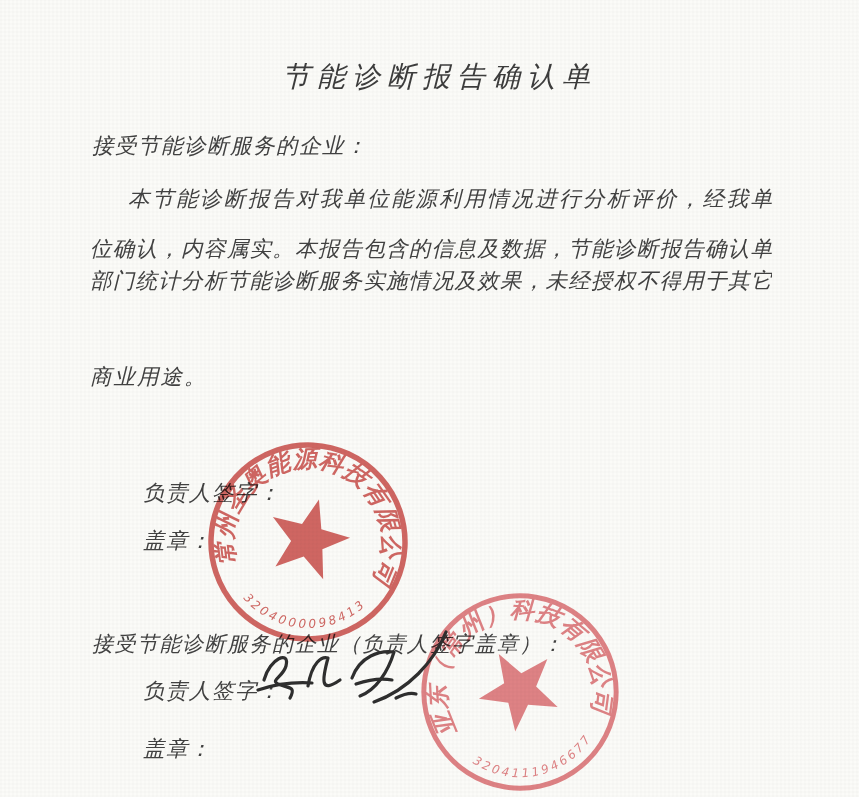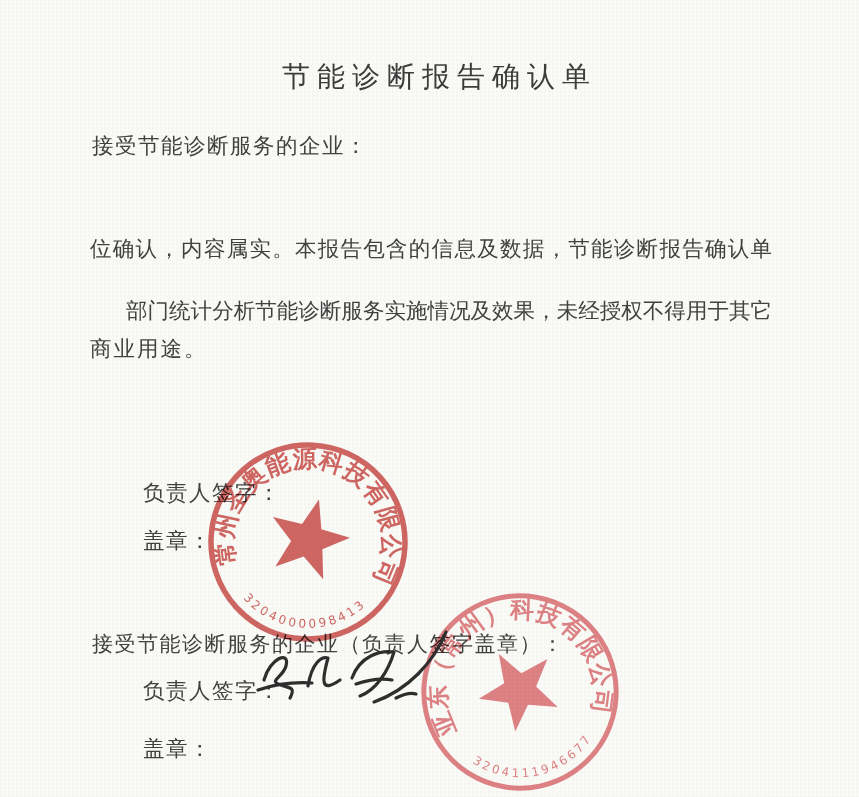--- a/index.html
+++ b/index.html
@@ -8,39 +8,40 @@
     position: relative;
     width: 859px; height: 797px;
     margin: 0 auto;
     background:
       repeating-linear-gradient(0deg, rgba(0,0,0,0.012) 0 2px, transparent 2px 4px),
       repeating-linear-gradient(90deg, rgba(0,0,0,0.010) 0 2px, transparent 2px 4px),
       #fbfbf8;
     overflow: hidden;
     font-family: "Liberation Serif", "DejaVu Serif", serif;
     color: #414141;
+    font-style: italic;
   }
   .doc-title {
     position: absolute; top: 58px; left: 0; right: 0;
     text-align: center;
     font-size: 28px; letter-spacing: 7px;
     transform: translateX(10px);
     color: #3c3c3c;
   }
   .txt { position: absolute; font-size: 21.5px; letter-spacing: 1.5px; white-space: nowrap; }
   .intro { left: 92px; top: 131px; }
   .pline {
     position: absolute; left: 90px; right: 87px;
     font-size: 21.5px;
     text-align: justify; text-align-last: justify;
     white-space: normal; overflow: hidden; height: 34px;
   }
   .pline.indent { left: 128px; }
-  .pline.last { text-align-last: left; letter-spacing: 2px; }
-  .p0 { top: 184px; } .p1 { top: 234px; } .p2 { top: 296px; margin-left: 36px; } .p3 { top: 334px; }
+  .pline.last { text-align-last: left; letter-spacing: 2px; margin-top: 28px; }
+  .p0 { top: 184px; } .p1 { top: 234px; } .p2 { top: 266px; } .p3 { top: 334px; }
   .h-provider { left: 92px; top: 430px; font-size: 21px; }
   .h-recipient { left: 92px; top: 630px; font-size: 21px; }
   .lbl-sig1 { left: 143px; top: 478px; }
   .lbl-seal1 { left: 143px; top: 526px; }
   .lbl-sig2 { left: 143px; top: 676px; }
   .lbl-seal2 { left: 143px; top: 734px; }
   .stamp { position: absolute; mix-blend-mode: multiply; pointer-events: none; }
   .stamp1 { left: 193px; top: 427px; opacity: 0.82; }
   .stamp2 { left: 406px; top: 578px; opacity: 0.74; }
   .signature { position: absolute; left: 256px; top: 628px; }
@@ -49,20 +50,21 @@
 </style>
 </head>
 <body>
 
 <div class="page">
 
   <div class="doc-title">节能诊断报告确认单</div>
 
   <div class="txt intro">接受节能诊断服务的企业：</div>
 
+  <div class="pline indent p0">本节能诊断报告对我单位能源利用情况进行分析评价，经我单</div>
   <div class="pline p1">位确认，内容属实。本报告包含的信息及数据，节能诊断报告确认单</div>
   <div class="pline p2">部门统计分析节能诊断服务实施情况及效果，未经授权不得用于其它</div>
   <div class="pline last p3">商业用途。</div>
 
   <div class="txt lbl-sig1">负责人签字：</div>
   <div class="txt lbl-seal1">盖章：</div>
 
   <div class="txt h-recipient">接受节能诊断服务的企业（负责人签字盖章）：</div>
   <div class="txt lbl-sig2">负责人签字：</div>
   <div class="txt lbl-seal2">盖章：</div>

